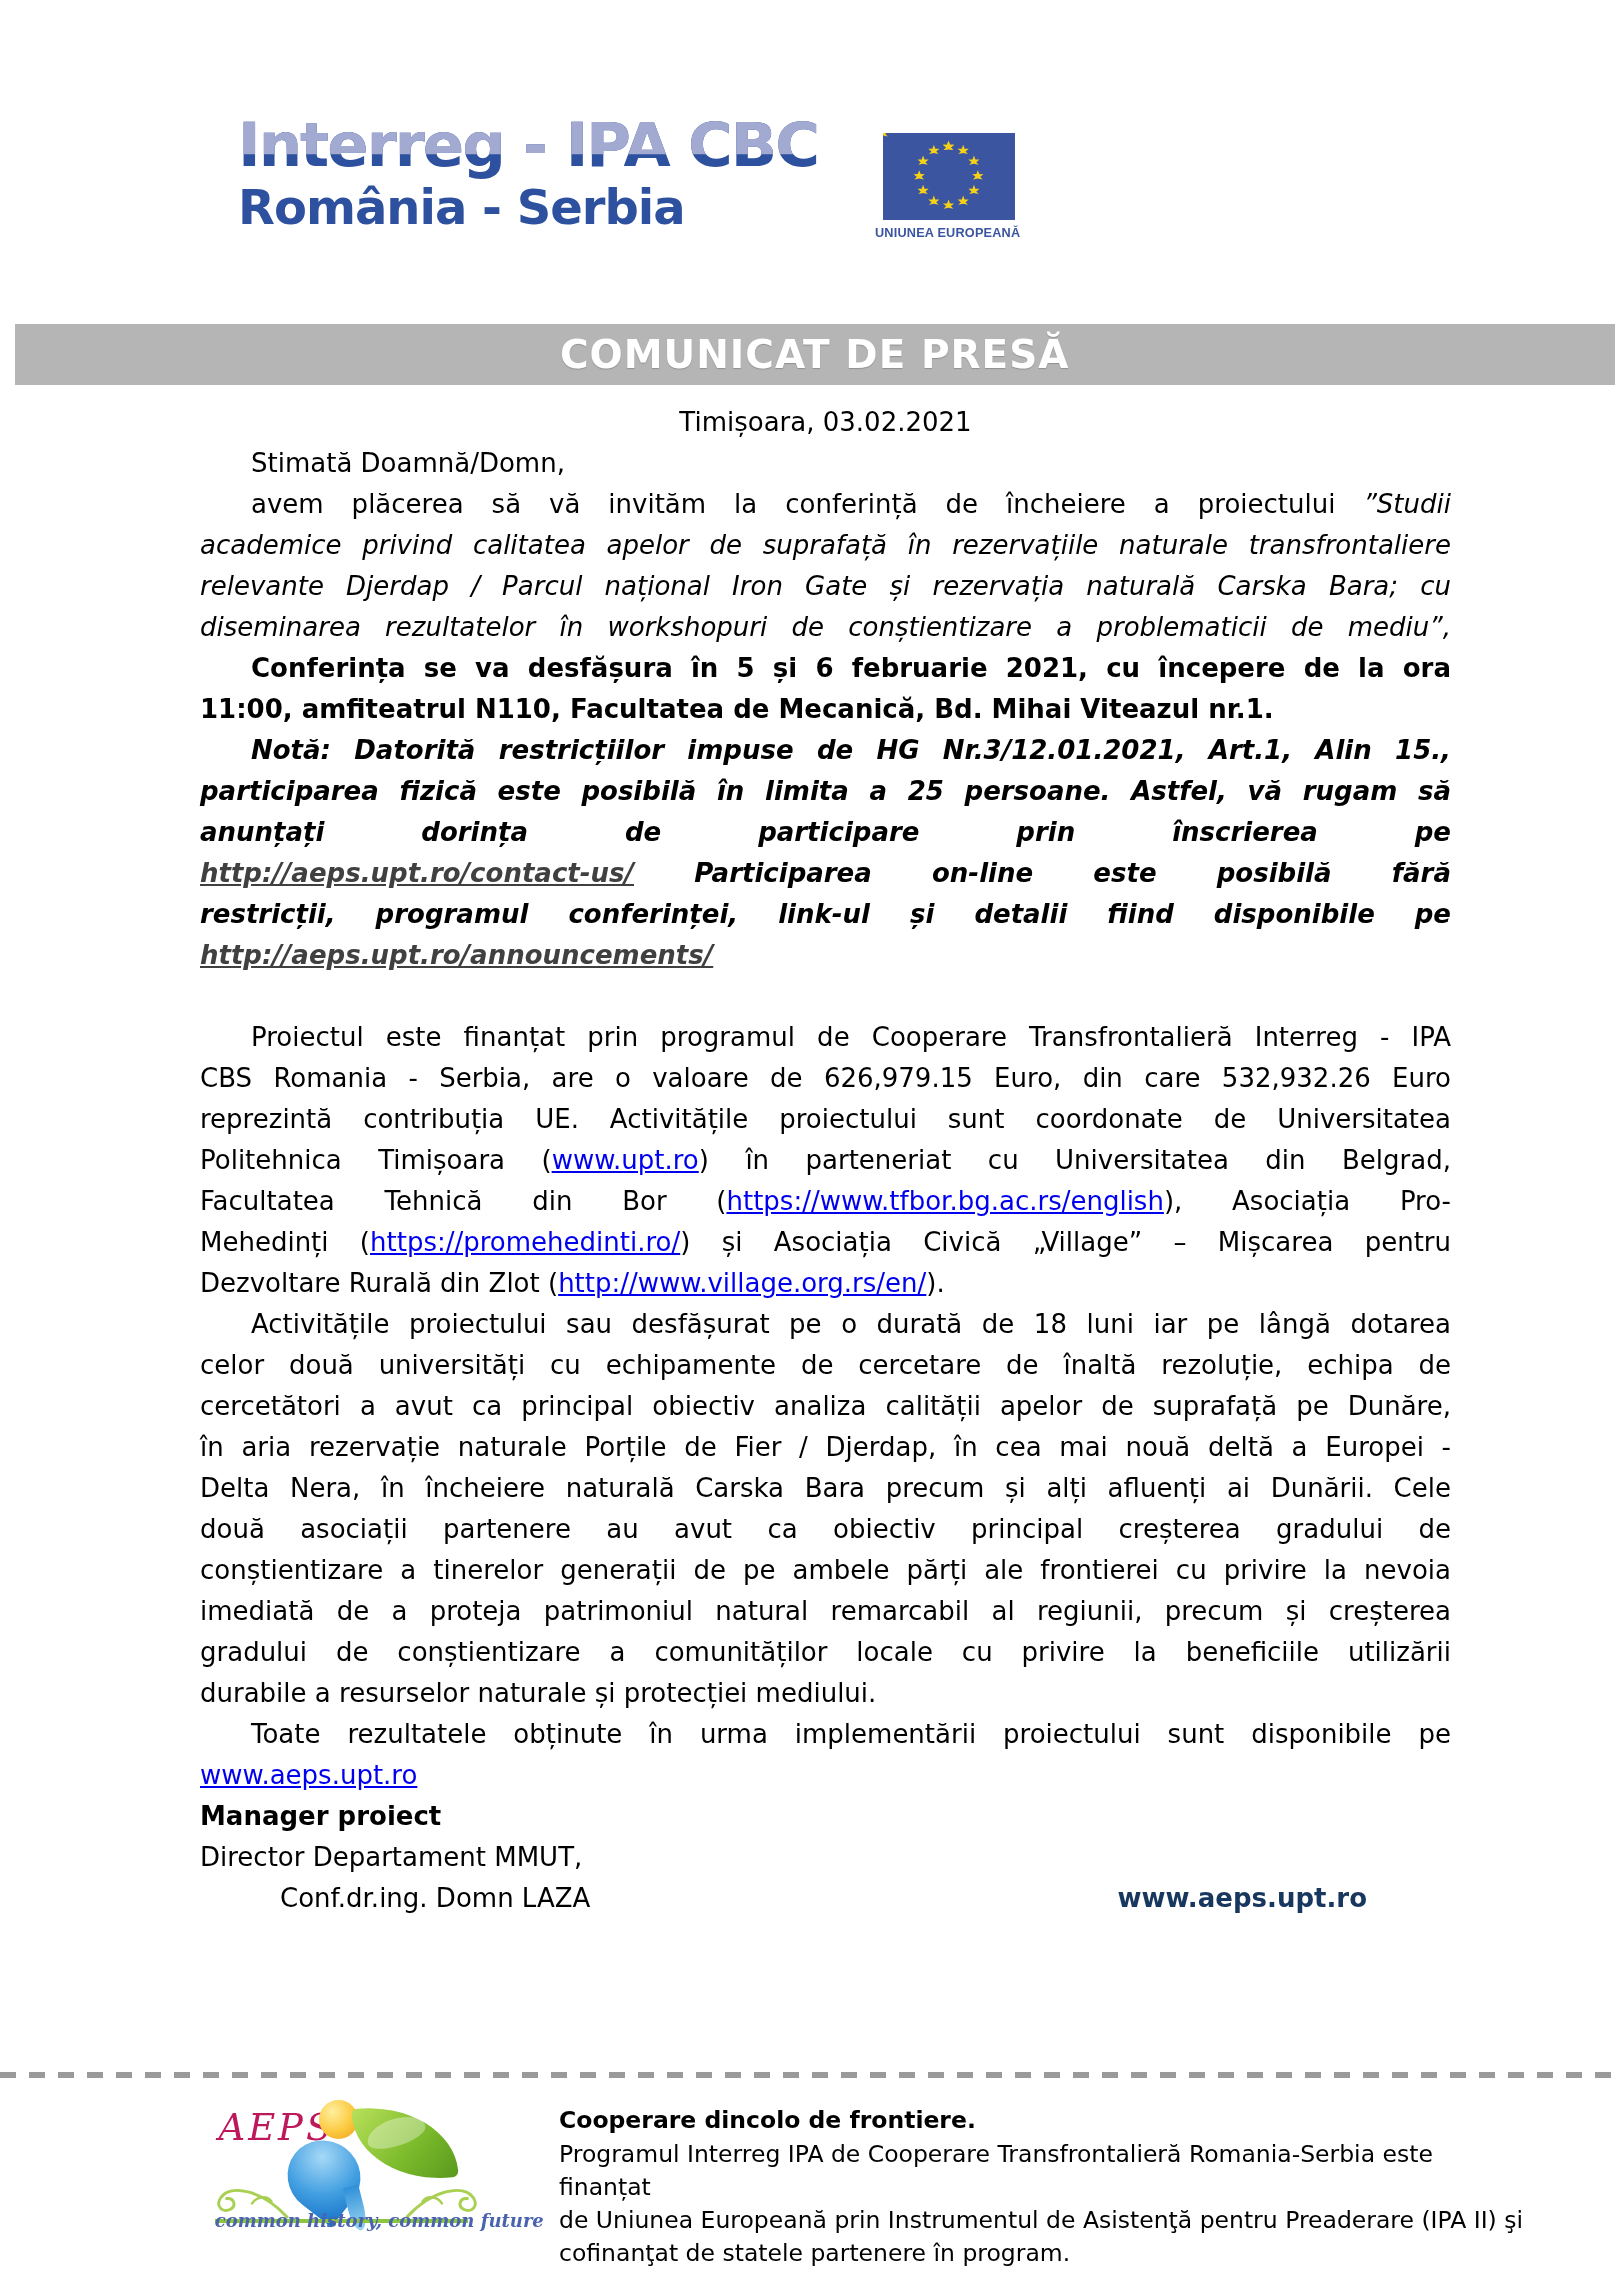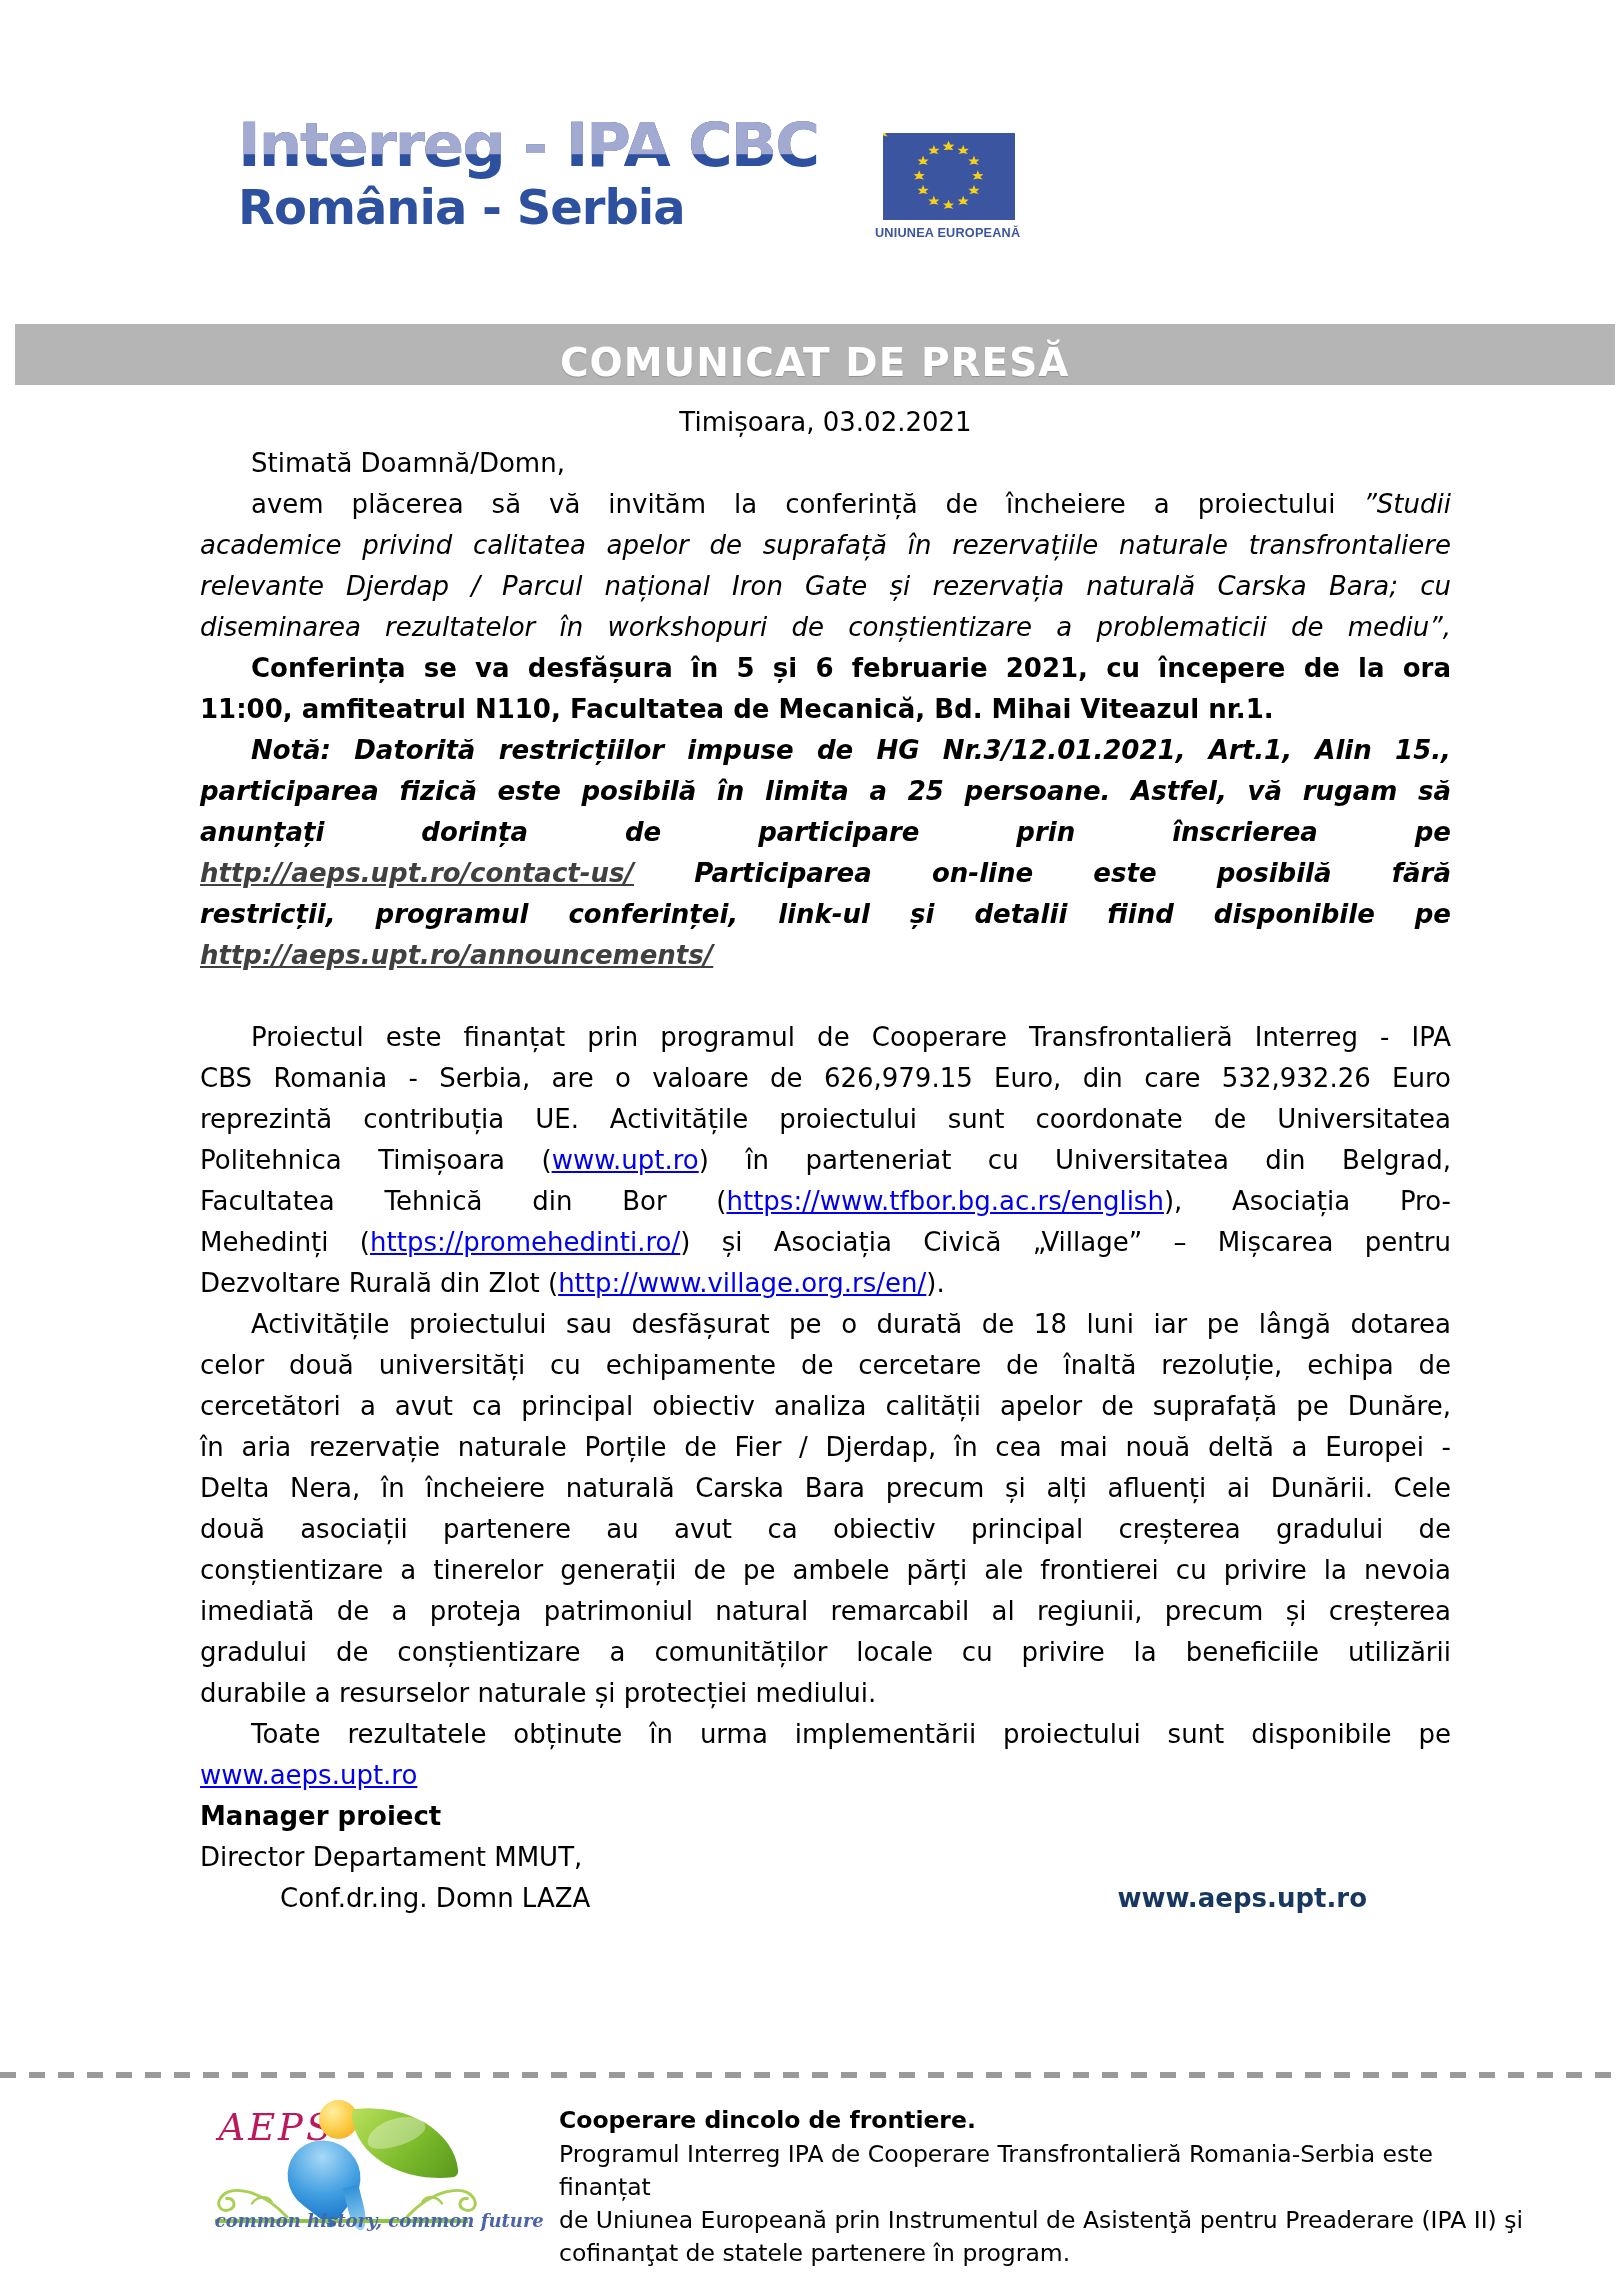--- a/index.html
+++ b/index.html
@@ -13,21 +13,21 @@
   .logo-l1 .overlay{position:absolute;left:0;top:0;color:#a2aad2;
            clip-path:inset(0 0 36% 0);pointer-events:none;}
   .logo-l2{font-size:48px;line-height:57px;font-weight:700;letter-spacing:-1px;
            color:#2e519f;white-space:nowrap;}
   .eu-flag{position:absolute;left:883px;top:133px;width:132px;height:87px;}
   .eu-label{position:absolute;left:875px;top:226px;width:157px;font-family:"Liberation Sans",sans-serif;
             font-size:12.7px;font-weight:700;color:#3b55a0;letter-spacing:0.2px;white-space:nowrap;}
 
   
   .banner{position:absolute;left:14.7px;top:324px;width:1600px;height:61px;background:#b5b5b5;
-          display:flex;align-items:flex-end;justify-content:center;}
+          display:flex;align-items:center;justify-content:center;}
   .banner span{color:#ffffff;font-size:39px;font-weight:700;letter-spacing:1px;
           text-shadow:0 1px 1px rgba(120,120,120,.6);white-space:nowrap;}
 
   
   .content{position:absolute;left:200px;top:402px;width:1251px;font-size:26px;}
   .ln{height:41px;line-height:41px;overflow:visible;white-space:normal;}
   .ln.j{text-align:justify;text-align-last:justify;}
   .ln.r{text-align:center;}
   .ln.ind{text-indent:51px;}
   .s-n{font-style:normal;font-weight:400;}

